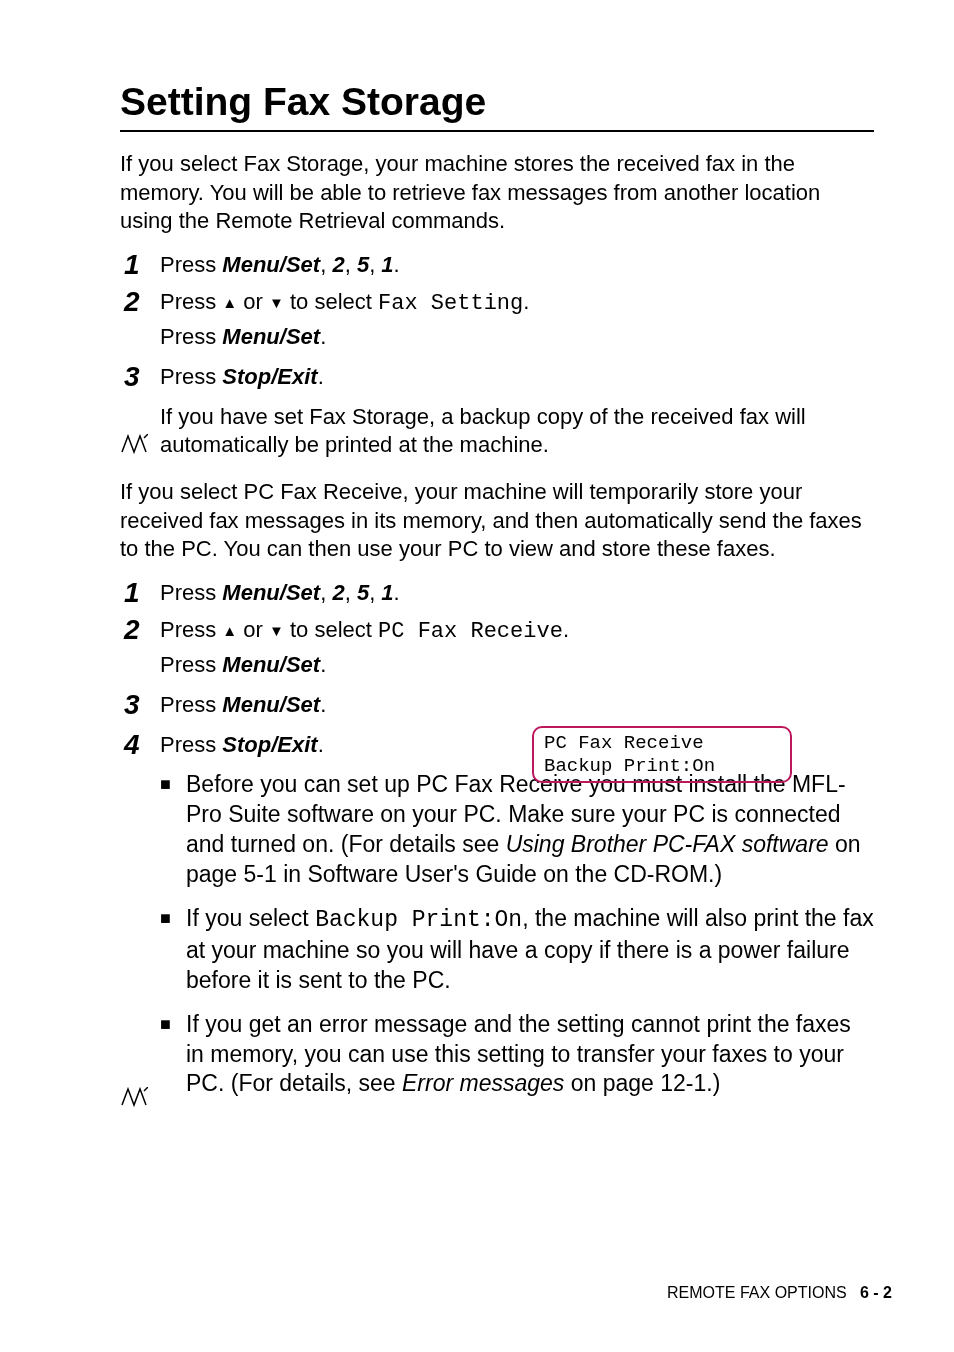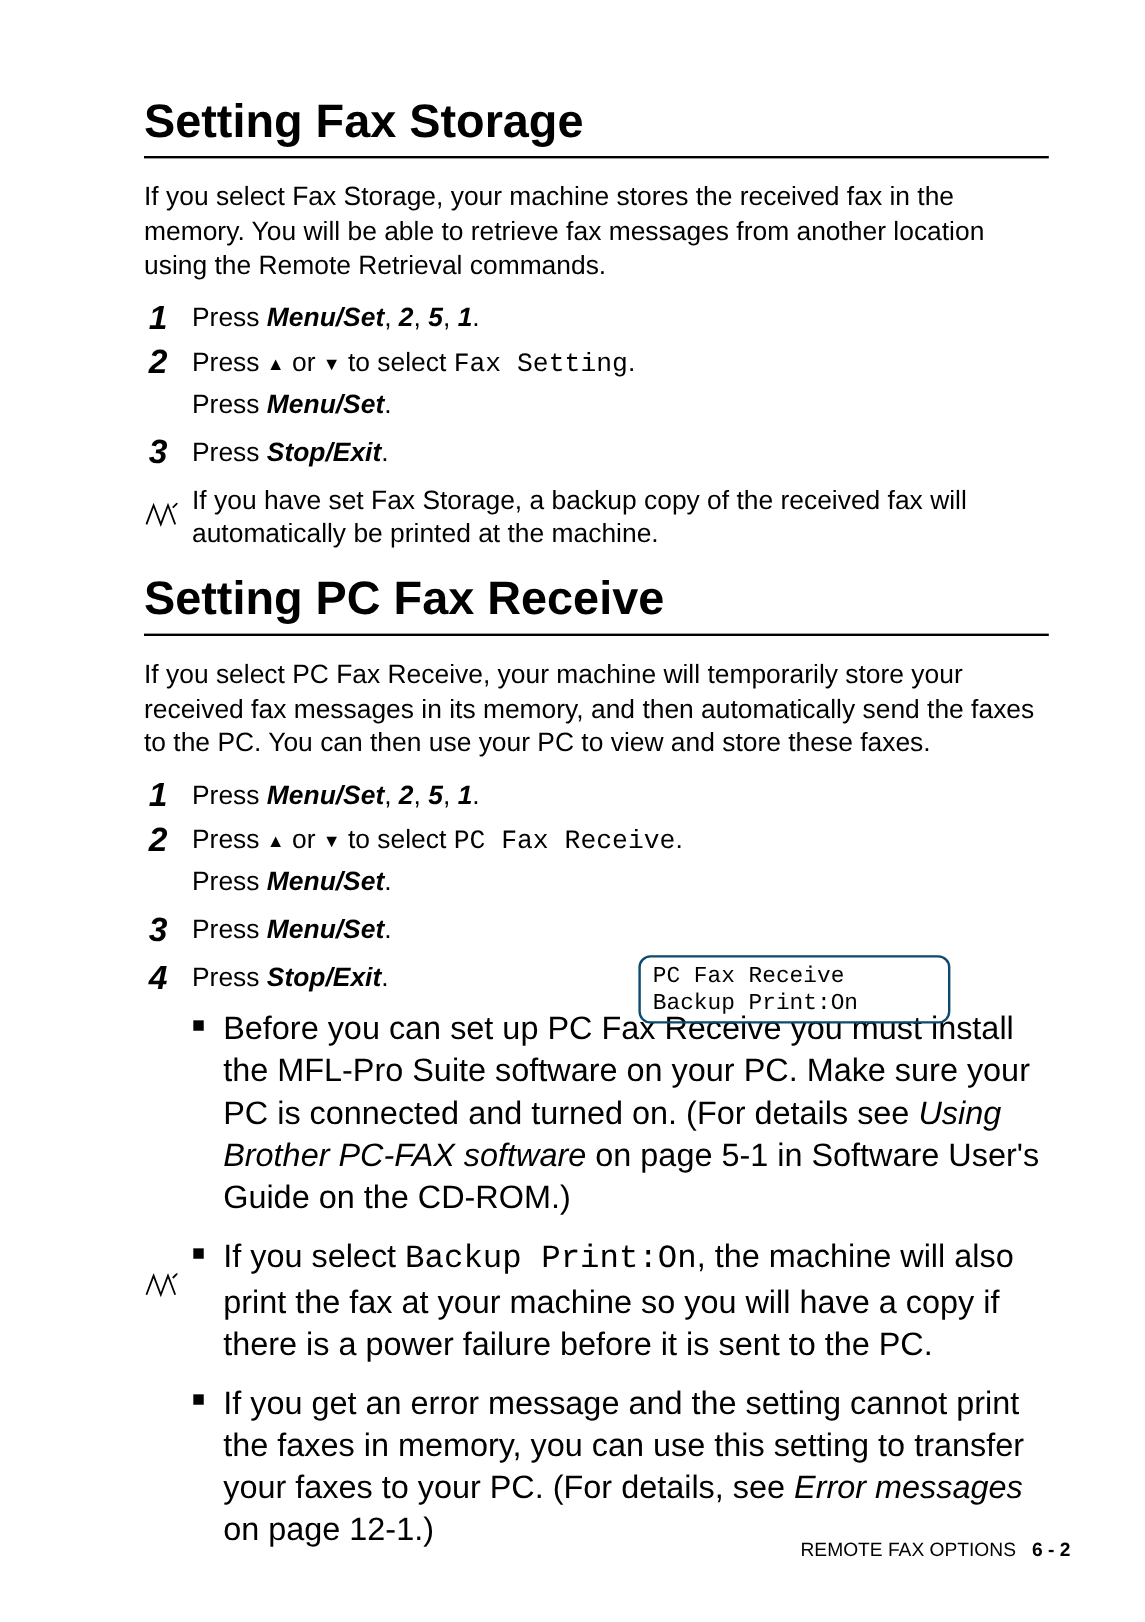--- a/index.html
+++ b/index.html
@@ -7,29 +7,29 @@
   .page { padding: 80px 80px 40px 120px; position: relative; height: 100%; }
   .h2 { font-size: 39px; font-weight: bold; border-bottom: 2px solid #000; padding-bottom: 6px; margin-bottom: 18px; }
   .intro { font-size: 22px; line-height: 1.3; margin-bottom: 14px; }
   .steps { margin-left: 4px; margin-bottom: 10px; }
   .step { display: flex; align-items: flex-start; margin-bottom: 6px; }
   .step-num { font-size: 28px; font-weight: bold; font-style: italic; width: 36px; flex-shrink: 0; line-height: 1.1; }
   .step-body { font-size: 22px; line-height: 1.35; flex: 1; }
   .step-body .line { margin-bottom: 4px; }
   .bold { font-weight: bold; font-style: italic; }
   .mono { font-family: "Courier New", Courier, monospace; }
-  .note-row { display: flex; align-items: center; margin-bottom: 18px; margin-top: 6px; }
+  .note-row { display: flex; align-items: flex-end; margin-bottom: 18px; margin-top: 6px; }
   .note-icon { width: 40px; flex-shrink: 0; padding-top: 2px; }
   .note-text { font-size: 22px; line-height: 1.3; flex: 1; }
-  .display-box { border: 2px solid #0c4a6e; border-radius: 10px; padding: 4px 10px; font-family: "Courier New", Courier, monospace; font-size: 19px; line-height: 1.2; white-space: pre; position: absolute; right: 82px; width: 260px; }
+  .display-box { border: 2px solid #be185d; border-radius: 10px; padding: 4px 10px; font-family: "Courier New", Courier, monospace; font-size: 19px; line-height: 1.2; white-space: pre; position: absolute; right: 82px; width: 260px; }
   .step3-wrap { position: relative; }
   .bullet-list { margin-left: 40px; }
   .bullet-row { display: flex; align-items: flex-start; margin-bottom: 14px; }
   .bullet-sq { width: 26px; flex-shrink: 0; font-size: 18px; padding-top: 4px; }
-  .bullet-text { font-size: 27px; line-height: 1.3; flex: 1; }
+  .bullet-text { font-size: 23px; line-height: 1.3; flex: 1; }
   .italic { font-style: italic; }
   .footer { position: absolute; bottom: 50px; right: 62px; font-size: 16px; }
   .footer .pg { font-weight: bold; }
   .tri { font-size: 15px; vertical-align: 1px; }
 </style>
 </head>
 <body>
 
 <div class="page">
 
@@ -67,21 +67,20 @@
   <div class="note-row">
     <div class="note-icon">
       <svg width="28" height="22" viewBox="0 0 28 22">
           <path d="M2 18 L8 2 L14 18 L20 2 L26 18" stroke="#000" stroke-width="1.5" fill="none"></path>
           <path d="M24 4 L28 0" stroke="#000" stroke-width="1.5"></path>
         </svg>
     </div>
     <div class="note-text">If you have set Fax Storage, a backup copy of the received fax will automatically be printed at the machine.</div>
   </div>
 
-  <div class="h2">Setting PC Fax Receive</div>
   <div class="intro">If you select PC Fax Receive, your machine will temporarily store your received fax messages in its memory, and then automatically send the faxes to the PC. You can then use your PC to view and store these faxes.</div>
 
   <div class="steps step3-wrap">
 
     <div class="step">
       <div class="step-num">1</div>
       <div class="step-body">
         <span>Press </span><span class="bold">Menu/Set</span><span>, </span><span class="bold">2</span><span>, </span><span class="bold">5</span><span>, </span><span class="bold">1</span><span>.</span>
       </div>
     </div>

